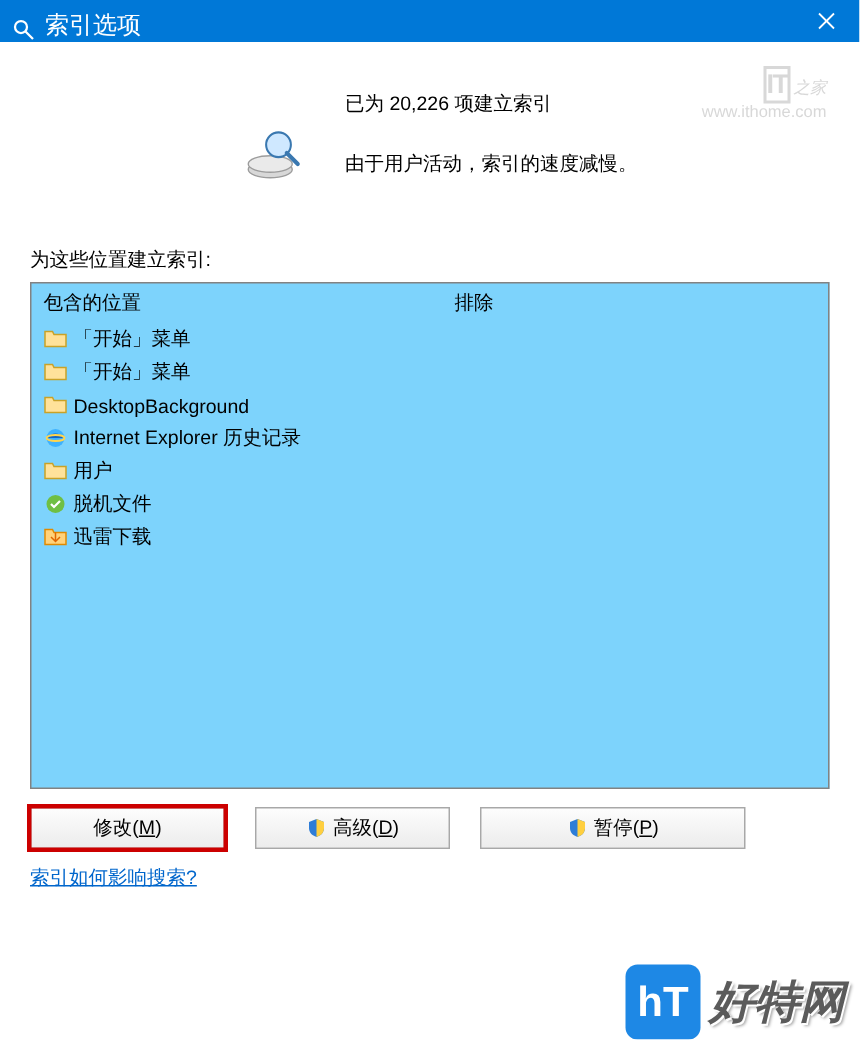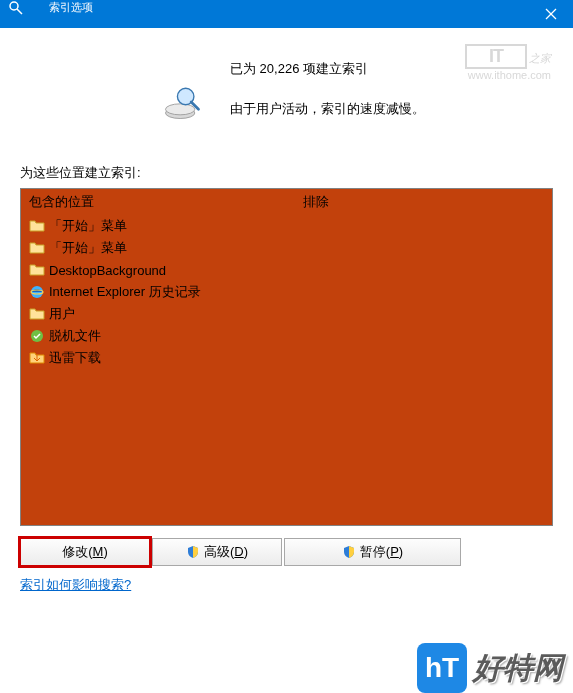--- a/index.html
+++ b/index.html
@@ -1,38 +1,38 @@
 <!DOCTYPE html>
 <html><head>
 <meta charset="utf-8">
 <style>
 * { box-sizing: border-box; margin: 0; padding: 0; font-family: "Microsoft YaHei", "Segoe UI", sans-serif; }
 body { width: 573px; height: 693px; background: #fff; position: relative; overflow: hidden; }
-.titlebar { height: 28px; background: #0078d7; color: #fff; display: flex; align-items: flex-start; padding-left: 8px; font-size: 11px; gap: 19px; }
+.titlebar { height: 28px; background: #0078d7; color: #fff; display: flex; align-items: flex-end; padding-left: 8px; font-size: 16px; }
 .titlebar .tb-icon { width: 16px; height: 16px; margin-right: 6px; }
 .titlebar .title-text { flex: 1; }
 .titlebar .close { width: 44px; height: 28px; display: flex; align-items: center; justify-content: center; cursor: pointer; }
 .dialog-body { padding: 16px 20px 14px 20px; background: #fff; position: relative; }
 .watermark { position: absolute; top: 44px; right: 22px; color: #d8d8d8; font-size: 11px; text-align: right; z-index: 3; }
-.watermark .it-box { border: 2px solid #d8d8d8; display:inline-block; padding: 0 22px; font-weight: bold; font-size: 18px; letter-spacing: -1px; }
+.watermark .it-box { border: 2px solid #d8d8d8; display:inline-block; padding: 0 0; font-weight: bold; font-size: 18px; letter-spacing: -1px; }
 .watermark .it-small { font-style: italic; margin-left: 2px; }
 .header-row { display: flex; align-items: flex-start; margin-top: 10px; justify-content: center; }
 .big-icon { width: 44px; height: 44px; margin-left: 12px; margin-right: 26px; margin-top: 26px; flex-shrink: 0; }
 .status-block { padding-top: 6px; font-size: 13px; }
 .status-block div { margin-bottom: 22px; }
 .label-row { font-size: 13px; margin-top: 24px; margin-bottom: 6px; }
-.listbox { border: 1px solid #828282; height: 338px; display: flex; background: #c2410c; }
+.listbox { border: 1px solid #828282; height: 338px; display: flex; background: #7dd3fc; }
 .listcol { padding: 4px 8px 6px 8px; font-size: 13px; }
 .listcol.left { width: 274px; border-right: none; }
 .listcol.right { flex: 1; }
 .list-header { margin-bottom: 4px; }
 .item-row { display: flex; align-items: center; height: 22px; gap: 4px; }
 .item-row .icon16 { width: 16px; height: 16px; flex-shrink: 0; }
 .exclude-item { margin-top: 114px; }
-.button-row { display: flex; gap: 2px; margin-top: 12px; padding-left: 0; }
+.button-row { display: flex; gap: 20px; margin-top: 12px; padding-left: 0; }
 .btn { height: 28px; font-size: 13px; background: linear-gradient(#fdfdfd,#ececec); border: 1px solid #a8a8a8; display: flex; align-items: center; justify-content: center; gap: 4px; cursor: pointer; }
 .btn.modify { width: 130px; outline: 3px solid #c00; outline-offset: -1px; }
 .btn.adv { width: 130px; }
 .btn.pause { width: 177px; }
 .btn u { text-decoration: underline; }
 .shield { width: 14px; height: 14px; }
 .link { color: #0066cc; font-size: 13px; text-decoration: underline; cursor: pointer; margin-top: 10px; display: inline-block; }
 .link2 { margin-top: 6px; }
 .footer-brand { position: absolute; right: 10px; bottom: 0px; display: flex; align-items: center; gap: 6px; z-index: 5; }
 .brand-badge { width: 50px; height: 50px; background: #1e88e5; border-radius: 8px; display: flex; align-items: center; justify-content: center; color: #fff; font-weight: bold; font-size: 28px; font-family: Arial; }

